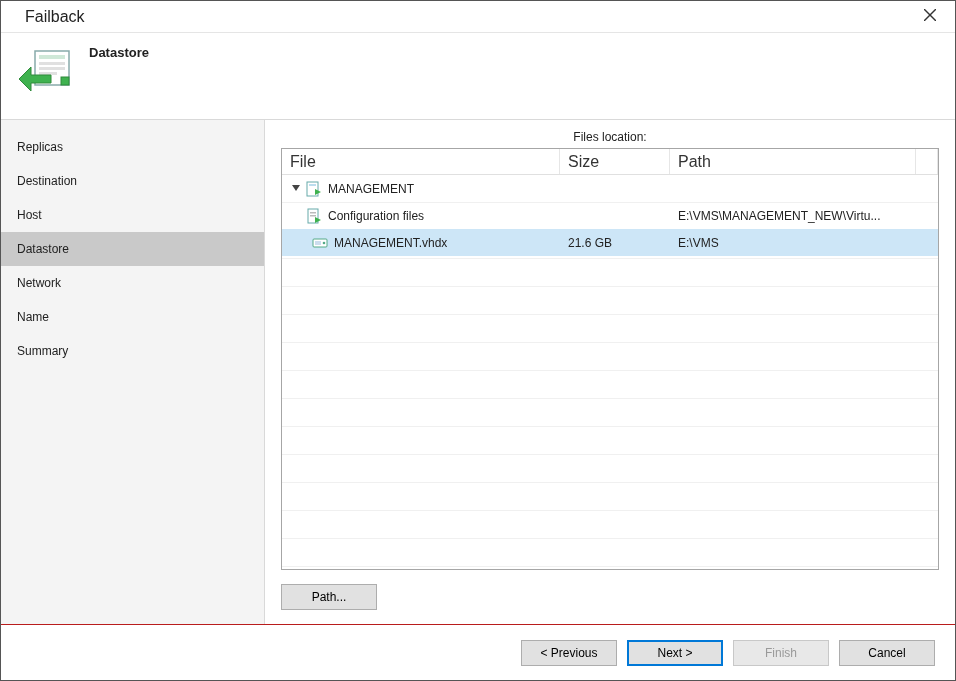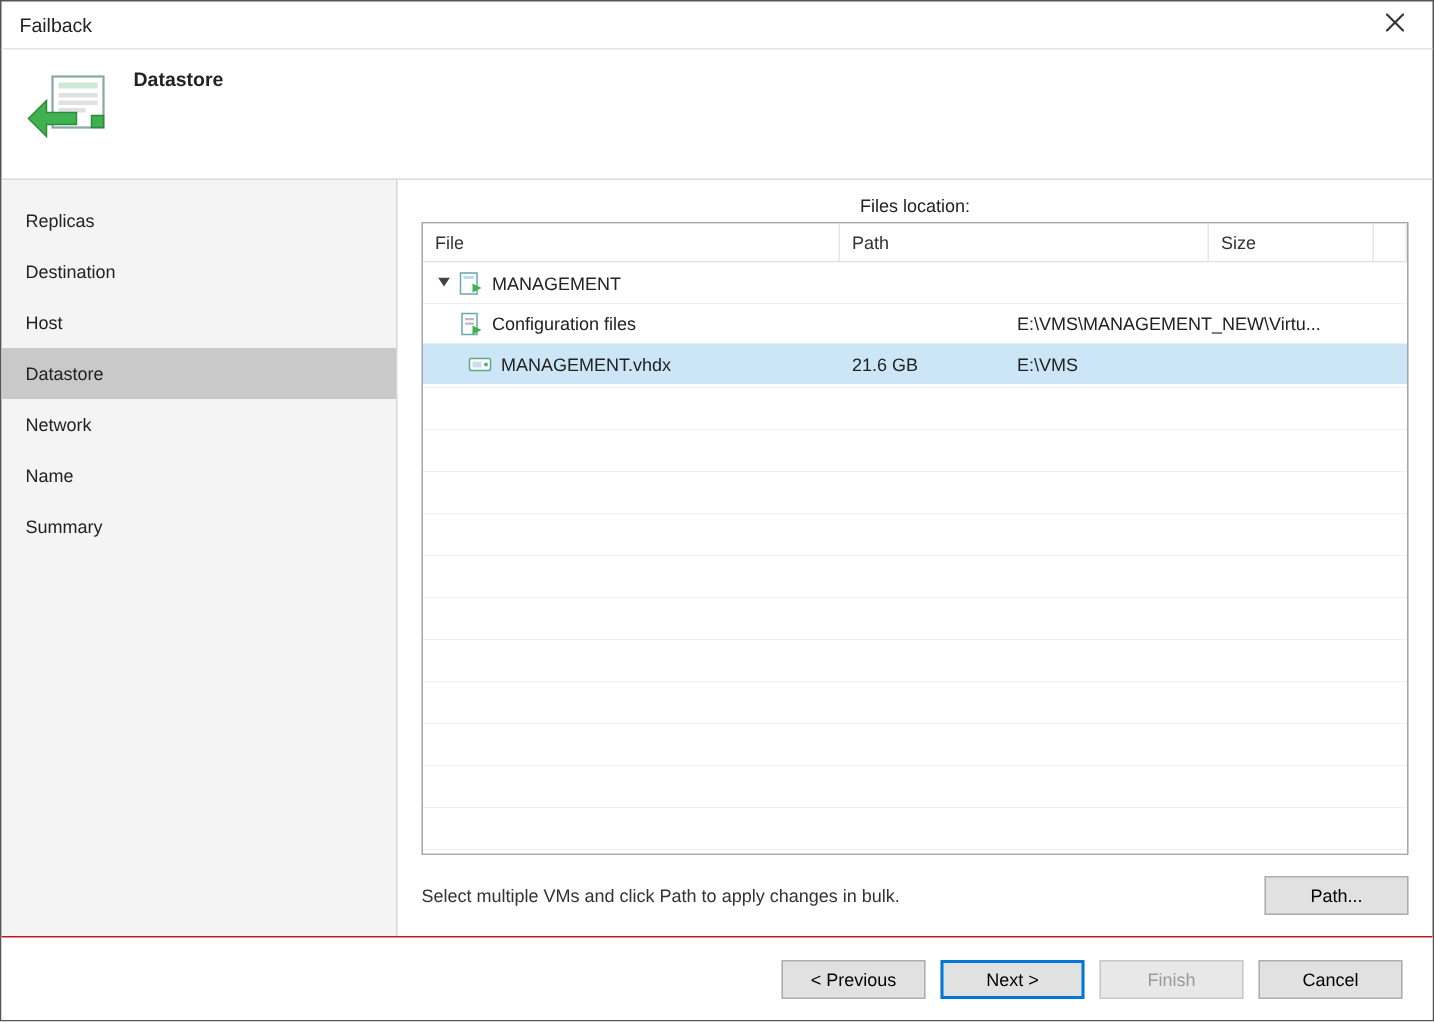--- a/index.html
+++ b/index.html
@@ -1,37 +1,37 @@
 <!DOCTYPE html>
 <html><head>
 <meta charset="utf-8">
 <style>
   * { box-sizing: border-box; }
   html, body { margin: 0; padding: 0; font-family: "Segoe UI", Tahoma, sans-serif; font-size: 12px; color: #222; background: #fff; }
   .window { width: 956px; height: 681px; border: 1px solid #555; background: #fff; display: flex; flex-direction: column; position: relative; }
   .titlebar { height: 32px; display: flex; align-items: center; justify-content: space-between; padding: 0 4px 0 12px; border-bottom: 1px solid #e5e5e5; }
-  .titlebar .title { font-size: 13px; }
+  .titlebar .title { font-size: 16px; margin-left: 12px; }
   .titlebar .close { width: 42px; height: 28px; display:flex; align-items:center; justify-content:center; cursor:pointer; }
   .titlebar .close svg { width: 12px; height: 12px; }
 
   .header { display: flex; padding: 12px 16px 18px 16px; border-bottom: 1px solid #d9d9d9; }
   .header .hicon { width: 56px; height: 56px; margin-right: 16px; flex-shrink:0; }
   .header .htitle { font-weight: 700; font-size: 13px; margin-bottom: 4px; }
   .header .hdesc { font-size: 12px; color: #444; }
 
   .body { flex: 1; display: flex; overflow: hidden; }
   .sidebar { width: 264px; background: #f4f4f4; border-right: 1px solid #d9d9d9; padding-top: 10px; }
   .sidebar .navitem { padding: 10px 16px; font-size: 12px; cursor: pointer; }
   .sidebar .navitem.active { background: #c9c9c9; }
 
   .main { flex: 1; padding: 10px 16px 0 16px; display: flex; flex-direction: column; }
   .section-label { margin-bottom: 4px; font-size: 12px; text-align: center; }
   .grid { flex: 1; border: 1px solid #a6a6a6; background: #fff; display: flex; flex-direction: column; overflow: hidden; }
   .grid-head { display: flex; height: 26px; border-bottom: 1px solid #e0e0e0; background: #fff; }
-  .grid-head .col { display:flex; align-items:center; padding: 0 8px; border-right: 1px solid #e6e6e6; font-size: 12px; color: #333; }
+  .grid-head .col { display:flex; align-items:center; padding: 0 8px; border-right: 1px solid #e6e6e6; font-size: 16px; color: #333; }
   .grid-body { flex:1; overflow:auto; background: repeating-linear-gradient(to bottom, #fff 0, #fff 27px, #f0f0f0 27px, #f0f0f0 28px); }
   .row { display: flex; height: 27px; align-items:flex-end; }
   .row.selected { background: #cde6f7; }
   .cell { padding: 0 8px; overflow: hidden; white-space: nowrap; text-overflow: ellipsis; font-size:12px; display:flex; align-items:center; height:100%; }
   .col-file { width: 278px; }
   .col-size { width: 110px; }
   .col-path { flex: 1; }
   .col-tail { width: 22px; }
 
   .tree-toggle { display:inline-flex; width:12px; height:12px; align-items:center; justify-content:center; margin-right:4px; }
@@ -93,22 +93,22 @@
       <div class="navitem">Name</div>
       <div class="navitem">Summary</div>
     </div>
 
     <div class="main">
       <div class="section-label">Files location:</div>
 
       <div class="grid">
         <div class="grid-head">
           <div class="col col-file">File</div>
+          <div class="col col-size">Size</div>
           <div class="col col-path">Path</div>
-          <div class="col col-size">Size</div>
           <div class="col col-tail"></div>
         </div>
         <div class="grid-body">
 
           <div class="row">
             <div class="cell col-file">
               <span class="tree-toggle">
                 <svg viewBox="0 0 8 8">
                     <polygon points="0,0 8,0 4,6" fill="#444"></polygon>
                   </svg>
@@ -157,21 +157,20 @@
             </div>
             <div class="cell col-size">21.6 GB</div>
             <div class="cell col-path">E:\VMS</div>
             <div class="cell col-tail"></div>
           </div>
 
         </div>
       </div>
 
       <div class="hint-row">
-        <span class="hint">Select multiple VMs and click Path to apply changes in bulk.</span>
         <button class="btn">Path...</button>
       </div>
     </div>
   </div>
 
   <div class="footer">
     <button class="btn">&lt; Previous</button>
     <button class="btn default">Next &gt;</button>
     <button class="btn" disabled="">Finish</button>
     <button class="btn">Cancel</button>

